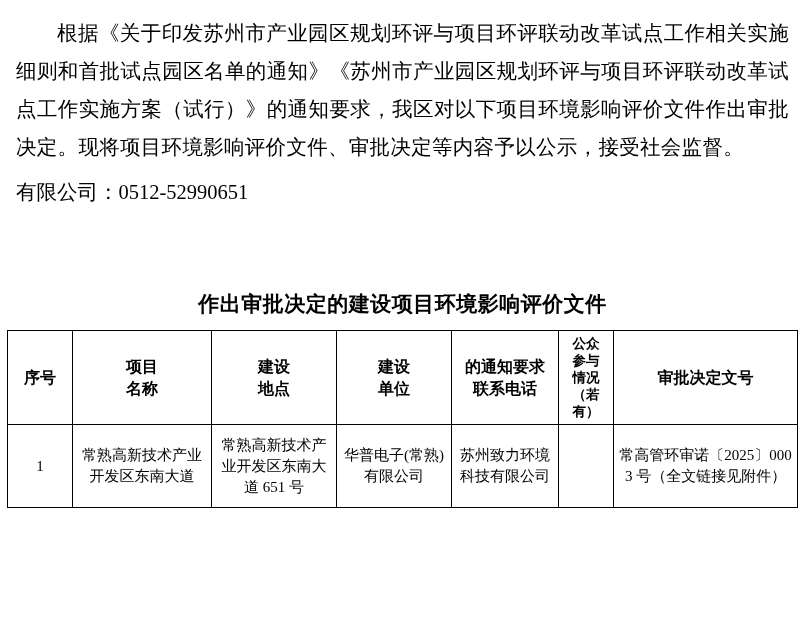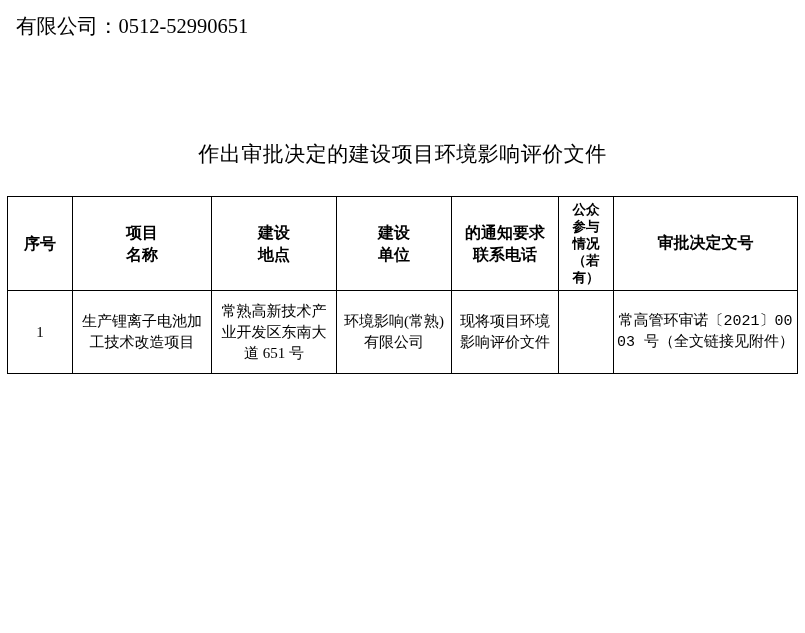--- a/index.html
+++ b/index.html
@@ -49,23 +49,23 @@
   .mono-ish {
     font-family: "Liberation Serif", "DejaVu Serif", serif;
     text-align: right;
   }
   .gap {
     height: 78px;
   }
   .table-title {
     text-align: center;
     font-size: 21px;
-    font-weight: normal;
+    font-weight: bold;
     letter-spacing: 0.5px;
-    margin: 16px;
+    margin: 0;
     padding: 0 0 12px 0;
   }
   table.doc-table {
     border-collapse: collapse;
     margin: 0 auto;
     width: 741px;
     table-layout: fixed;
   }
   table.doc-table td,
   table.doc-table th {
@@ -91,35 +91,36 @@
   table.doc-table tbody td {
     height: 74px;
     font-weight: normal;
   }
   td.c-seq { width: 58px; }
   td.c-name { width: 132px; }
   td.c-place { width: 118px; }
   td.c-unit { width: 108px; }
   td.c-org { width: 100px; }
   td.c-public { width: 48px; }
-  td.c-doc { width: 177px; font-family: Liberation Mono, monospace; }
+  td.c-doc { width: 177px; }
   .cell-left-pad {
     text-align: left;
     padding-left: 6px;
     padding-right: 4px;
   }
   .stacked {
     display: block;
   }
 </style>
 </head>
 <body>
 
 <div class="page">
 
+  <p class="body-text"><span class="indent"></span><span>根据《关于印发苏州市产业园区规划环评与项目环评联动改革试点工作相关实施细则和首批试点园区名单的通知》《苏州市产业园区规划环评与项目环评联动改革试点工作实施方案（试行）》的通知要求，我区对以下项目环境影响评价文件作出审批决定。现将项目环境影响评价文件、审批决定等内容予以公示，接受社会监督。</span></p>
 
   <div class="contact-block">
     <div class="contact-line"><span class="indent"></span><span>有限公司：</span><span class="mono-ish">0512-52990651</span></div>
   </div>
 
   <div class="gap"></div>
 
   <div class="table-title">作出审批决定的建设项目环境影响评价文件</div>
 
   <table class="doc-table">
@@ -148,23 +149,23 @@
           <span class="stacked">情况</span>
           <span class="stacked">（若</span>
           <span class="stacked">有）</span>
         </td>
         <td class="c-doc">审批决定文号</td>
       </tr>
     </thead>
     <tbody>
       <tr>
         <td class="c-seq">1</td>
-        <td class="c-name cell-left-pad">生产锂离子电池加工技术改造项目</td>
+        <td class="c-name cell-left-pad">常熟高新技术产业开发区东南大道</td>
         <td class="c-place cell-left-pad">常熟高新技术产业开发区东南大道 651 号</td>
-        <td class="c-unit cell-left-pad">环境影响(常熟)有限公司</td>
-        <td class="c-org cell-left-pad">现将项目环境影响评价文件</td>
+        <td class="c-unit cell-left-pad">华普电子(常熟)有限公司</td>
+        <td class="c-org cell-left-pad">苏州致力环境科技有限公司</td>
         <td class="c-public"></td>
-        <td class="c-doc">常高管环审诺〔2021〕0003 号（全文链接见附件）</td>
+        <td class="c-doc">常高管环审诺〔2025〕0003 号（全文链接见附件）</td>
       </tr>
     </tbody>
   </table>
 
 </div>
 
 </body></html>

